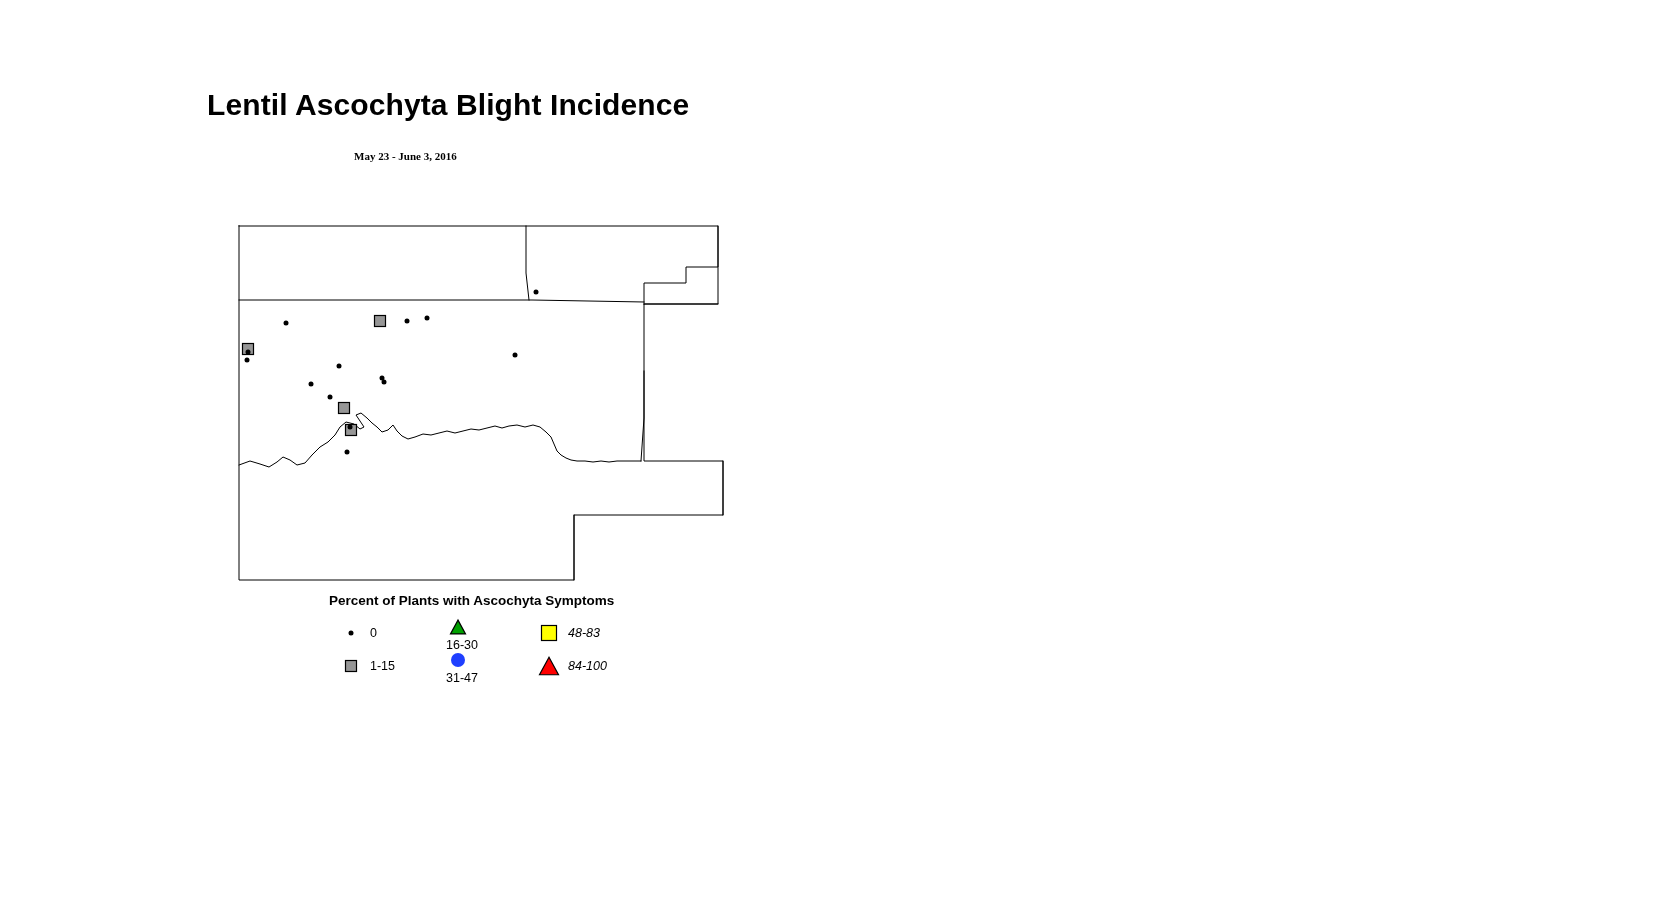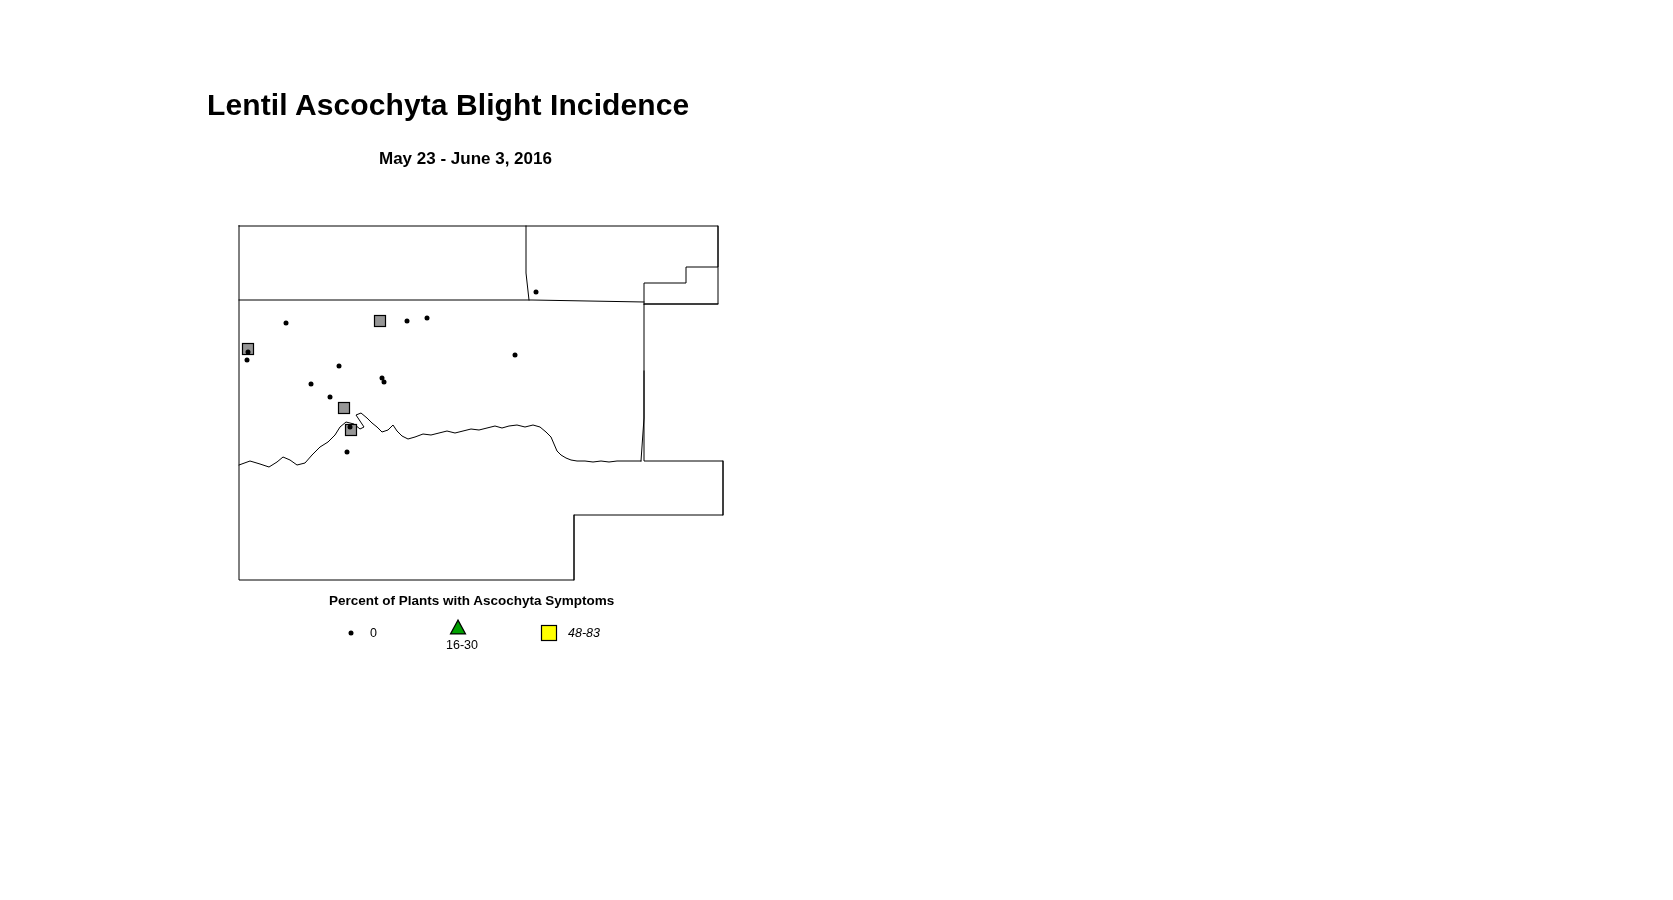--- a/index.html
+++ b/index.html
@@ -36,26 +36,27 @@
     left: 207px;
     top: 88px;
     font-size: 30px;
     font-weight: bold;
     letter-spacing: 0.1px;
     white-space: nowrap;
     line-height: 1.1;
   }
   .sub-title {
     position: absolute;
-    left: 379px;
+    left: 354px;
     top: 150px;
-    font-size: 17px;
+    font-size: 11px;
     font-weight: bold;
     white-space: nowrap;
     line-height: 1.1;
+    font-family: Liberation Serif, serif;
   }
 
   
   .map-wrap {
     position: absolute;
     left: 236px;
     top: 203px;
     width: 500px;
     height: 385px;
   }
@@ -216,16 +217,42 @@
           </div>
           <div class="legend-item col2">
             <span class="legend-sym">
               <svg width="22" height="22" viewBox="0 0 22 22">
                 <rect x="3.5" y="3.5" width="15" height="15" fill="#FFFF00" stroke="#000000" class="mk-square"></rect>
               </svg>
             </span>
             <span class="legend-label">48-83</span>
           </div>
         </div>
+      <div class="legend-row">
+          <div class="legend-item col0">
+            <span class="legend-sym">
+              <svg width="22" height="22" viewBox="0 0 22 22">
+                <rect x="5.5" y="5.5" width="11" height="11" fill="#969696" stroke="#000000" class="mk-square"></rect>
+              </svg>
+            </span>
+            <span class="legend-label">1-15</span>
+          </div>
+          <div class="legend-item col1">
+            <span class="legend-sym">
+              <svg width="22" height="22" viewBox="0 0 22 22">
+                <circle cx="11" cy="11" r="7" fill="#1F3FFF" class="mk-dot"></circle>
+              </svg>
+            </span>
+            <span class="legend-label">31-47</span>
+          </div>
+          <div class="legend-item col2">
+            <span class="legend-sym">
+              <svg width="22" height="22" viewBox="0 0 22 22">
+                <polygon points="11,2.26 1.5,19.740000000000002 20.5,19.740000000000002" fill="#FF0000" stroke="#000000" class="mk-tri"></polygon>
+              </svg>
+            </span>
+            <span class="legend-label">84-100</span>
+          </div>
+        </div>
     </div>
   </div>
 
 </div>
 
 </body></html>

